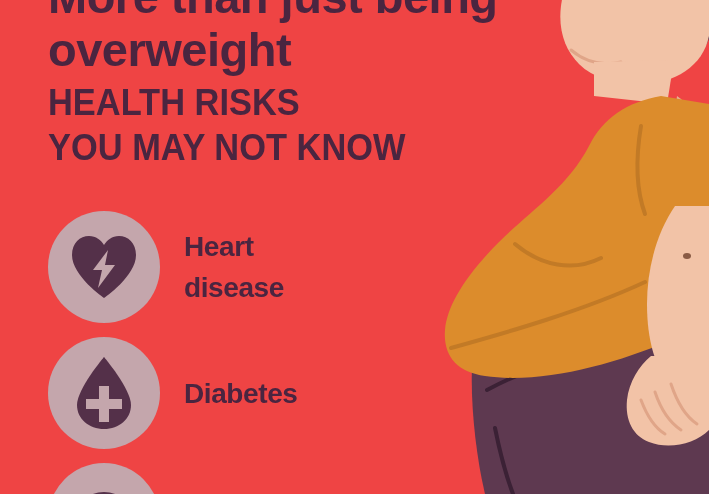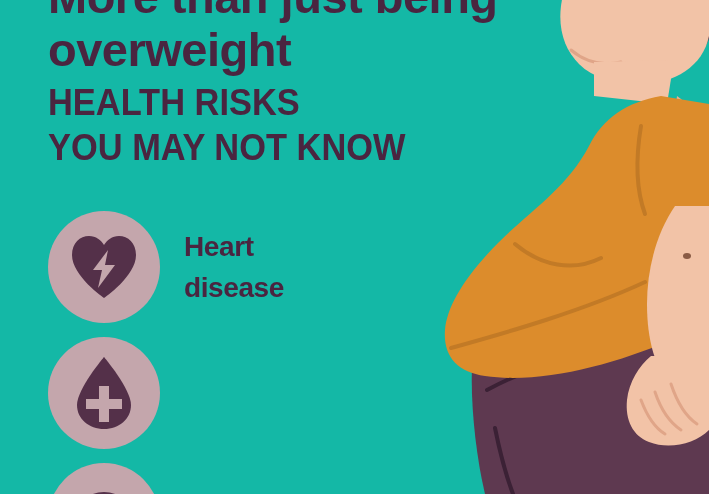--- a/index.html
+++ b/index.html
@@ -10,21 +10,21 @@
     width: 709px;
     height: 494px;
     overflow: hidden;
     font-family: "Liberation Sans", sans-serif;
     background: #FAEEDD;
   }
   #poster {
     position: relative;
     width: 709px;
     height: 494px;
-    background: #14b8a6;
+    background: #ef4444;
     overflow: hidden;
   }
 
   
   #illustration {
     position: absolute;
     top: 0;
     right: 0;
     width: 320px;
     height: 494px;
@@ -176,20 +176,21 @@
 disease</div>
     </div>
 
     <div class="risk-row">
       <div class="risk-badge">
         <svg width="66" height="76" viewBox="0 0 66 76">
           <path d="M33 2 C33 2 6 34 6 50 C6 64 18 74 33 74 C48 74 60 64 60 50 C60 34 33 2 33 2 Z" fill="#543049"></path>
           <path d="M28 31 L38 31 L38 44 L51 44 L51 54 L38 54 L38 67 L28 67 L28 54 L15 54 L15 44 L28 44 Z" fill="#C4A6AC"></path>
         </svg>
       </div>
+      <div class="risk-label">Diabetes</div>
     </div>
 
     <div class="risk-row">
       <div class="risk-badge">
         <svg width="72" height="70" viewBox="0 0 72 70">
           <circle cx="36" cy="40" r="32" fill="#543049"></circle>
           <circle cx="25" cy="34" r="8" fill="#C4A6AC"></circle>
           <circle cx="47" cy="34" r="8" fill="#C4A6AC"></circle>
         </svg>
       </div>

